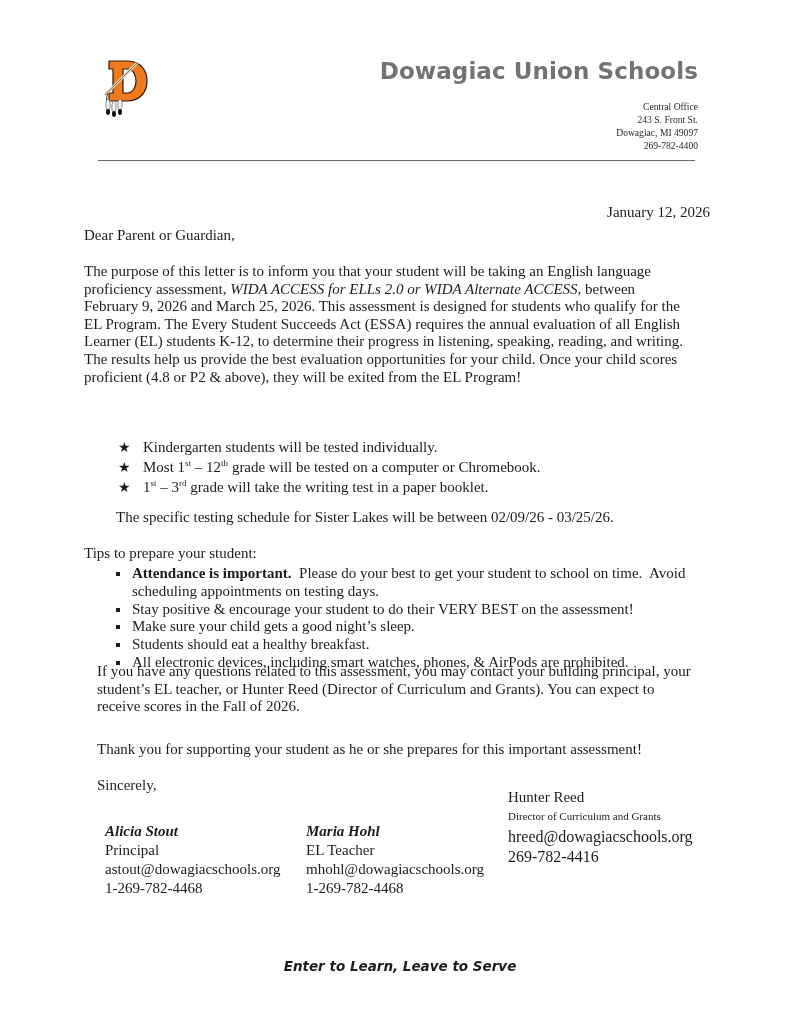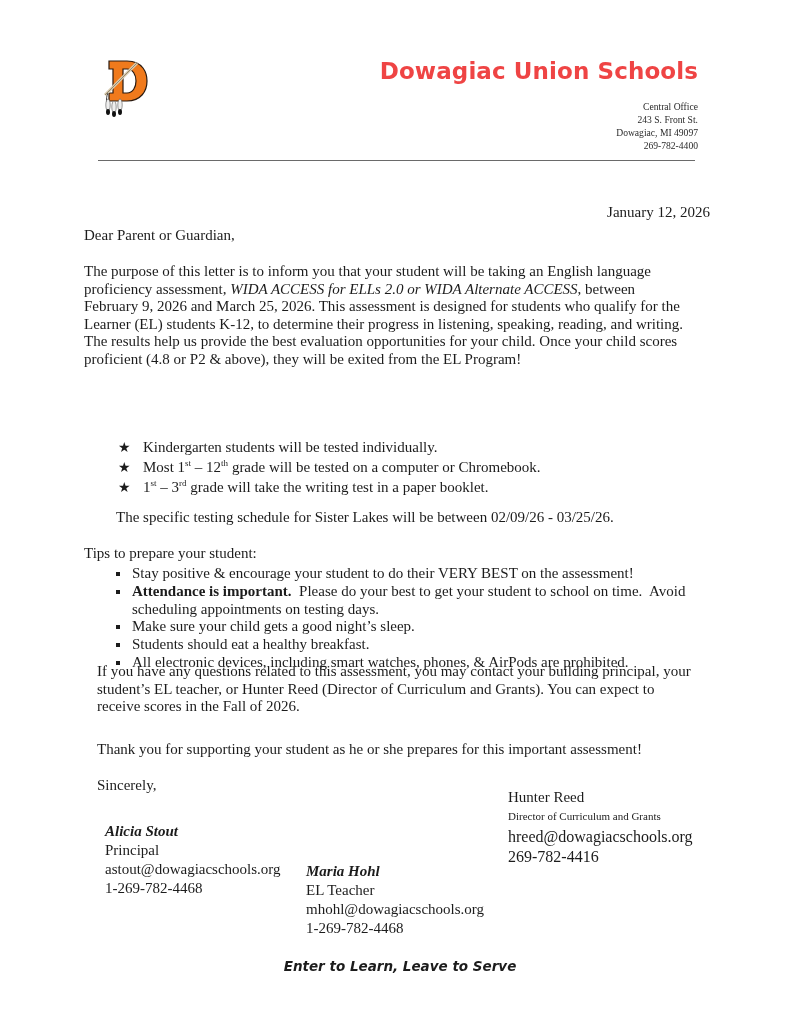--- a/index.html
+++ b/index.html
@@ -1,19 +1,19 @@
 <!DOCTYPE html>
 <html><head>
 <meta charset="utf-8">
 <style>
   html, body { margin:0; padding:0; background:#ffffff; }
   body { width:791px; height:1024px; position:relative; overflow:hidden; font-family:"Liberation Serif", "DejaVu Serif", serif; color:#1c1c1c; }
   .abs { position:absolute; }
   .logo { left:101px; top:57px; width:48px; height:62px; }
-  .title { right:93px; top:58px; font-family:"DejaVu Sans", "Liberation Sans", sans-serif; font-weight:bold; font-size:23px; color:#ef4444; letter-spacing:0.1px; white-space:nowrap; }
+  .title { right:93px; top:58px; font-family:"DejaVu Sans", "Liberation Sans", sans-serif; font-weight:bold; font-size:23px; color:#737373; letter-spacing:0.1px; white-space:nowrap; }
   .addr { right:93px; top:100px; text-align:right; font-family:Liberation Serif, serif; font-size:9.6px; line-height:13px; color:#2a2a2a; }
   .addr div { white-space:nowrap; }
   .rule { left:98px; top:160px; width:597px; height:1px; background:#6a6a6a; }
   .date { right:81px; top:204px; font-size:15px; white-space:nowrap; }
   .text { font-size:15px; line-height:17.6px; }
   .salutation { left:84px; top:227px; white-space:nowrap; }
   .para1 { left:84px; top:263px; width:640px; }
   .para1 .line { white-space:nowrap; display:block; }
   .stars { left:118px; top:437px; margin:0; padding:0; list-style:none; }
   .stars li { position:relative; padding-left:25px; height:20px; line-height:20px; white-space:nowrap; font-size:15px; }
@@ -26,21 +26,21 @@
   .tips .sq { position:absolute; left:0; top:7px; width:4px; height:4px; background:#1c1c1c; }
   .tips li .nowrap { white-space:nowrap; }
   .para2 { left:97px; top:663px; width:620px; }
   .para2 .line { display:block; white-space:nowrap; }
   .thanks { left:97px; top:741px; white-space:nowrap; }
   .sincerely { left:97px; top:777px; white-space:nowrap; }
   .sig { top:822px; font-size:15px; line-height:19px; white-space:nowrap; }
   .sig .name-b { font-weight:bold;font-style:italic; }
   .sig .small { font-size:11px; line-height:19px; }
   .sig1 { left:105px; }
-  .sig2 { left:306px;margin-top:40px; }
+  .sig2 { left:306px; }
   .sig3 { left:508px; top:788px; }
   .sig3 .email { font-size:16px; line-height:21px; display:block; }
   .sig3 .phone { font-size:16px; line-height:19px; display:block; }
   .tagline { left:0; width:800px; top:958px; text-align:center; font-family:"DejaVu Sans", "Liberation Sans", sans-serif; font-style:italic; font-weight:bold; font-size:13.5px; color:#1c1c1c; }
   i { font-style:italic; }
   b { font-weight:bold; }
 </style>
 </head>
 <body>
 
@@ -67,20 +67,21 @@
 </div>
 <div class="abs rule"></div>
 
 <div class="abs date text">January 12, 2026</div>
 <div class="abs salutation text">Dear Parent or Guardian,</div>
 
 <div class="abs para1 text">
   <span class="line">The purpose of this letter is to inform you that your student will be taking an English language</span>
   <span class="line"><span>proficiency assessment, </span><i>WIDA ACCESS for ELLs 2.0 or WIDA Alternate ACCESS</i><span>, between</span></span>
   <span class="line">February 9, 2026 and March 25, 2026.  This assessment is designed for students who qualify for the</span>
+  <span class="line">EL Program.  The Every Student Succeeds Act (ESSA) requires the annual evaluation of all English</span>
   <span class="line">Learner (EL) students K-12, to determine their progress in listening, speaking, reading, and writing.</span>
   <span class="line">The results help us provide the best evaluation opportunities for your child.  Once your child scores</span>
   <span class="line">proficient (4.8 or P2 &amp; above), they will be exited from the EL Program!</span>
 </div>
 
 <ul class="abs stars">
   <li>
     <span class="star">★</span>
     <span>Kindergarten students will be tested individually.</span>
   </li>
@@ -93,26 +94,26 @@
     <span>1</span><sup>st</sup><span> – 3</span><sup>rd</sup><span> grade will take the writing test in a paper booklet.</span>
   </li>
 </ul>
 
 <div class="abs schedule text">The specific testing schedule for Sister Lakes will be between 02/09/26 - 03/25/26.</div>
 
 <div class="abs tips-label text">Tips to prepare your student:</div>
 <ul class="abs tips">
   <li>
     <span class="sq"></span>
-    <span class="nowrap">Stay positive &amp; encourage your student to do their VERY BEST on the assessment!</span>
+    <span class="nowrap"><b>Attendance is important.</b><span style="white-space:pre">  Please do your best to get your student to school on time.  Avoid</span></span><br>
+    <span class="nowrap">scheduling appointments on testing days.</span>
   </li>
   <li>
     <span class="sq"></span>
-    <span class="nowrap"><b>Attendance is important.</b><span style="white-space:pre">  Please do your best to get your student to school on time.  Avoid</span></span><br>
-    <span class="nowrap">scheduling appointments on testing days.</span>
+    <span class="nowrap">Stay positive &amp; encourage your student to do their VERY BEST on the assessment!</span>
   </li>
   <li>
     <span class="sq"></span>
     <span class="nowrap">Make sure your child gets a good night’s sleep.</span>
   </li>
   <li>
     <span class="sq"></span>
     <span class="nowrap">Students should eat a healthy breakfast.</span>
   </li>
   <li>

